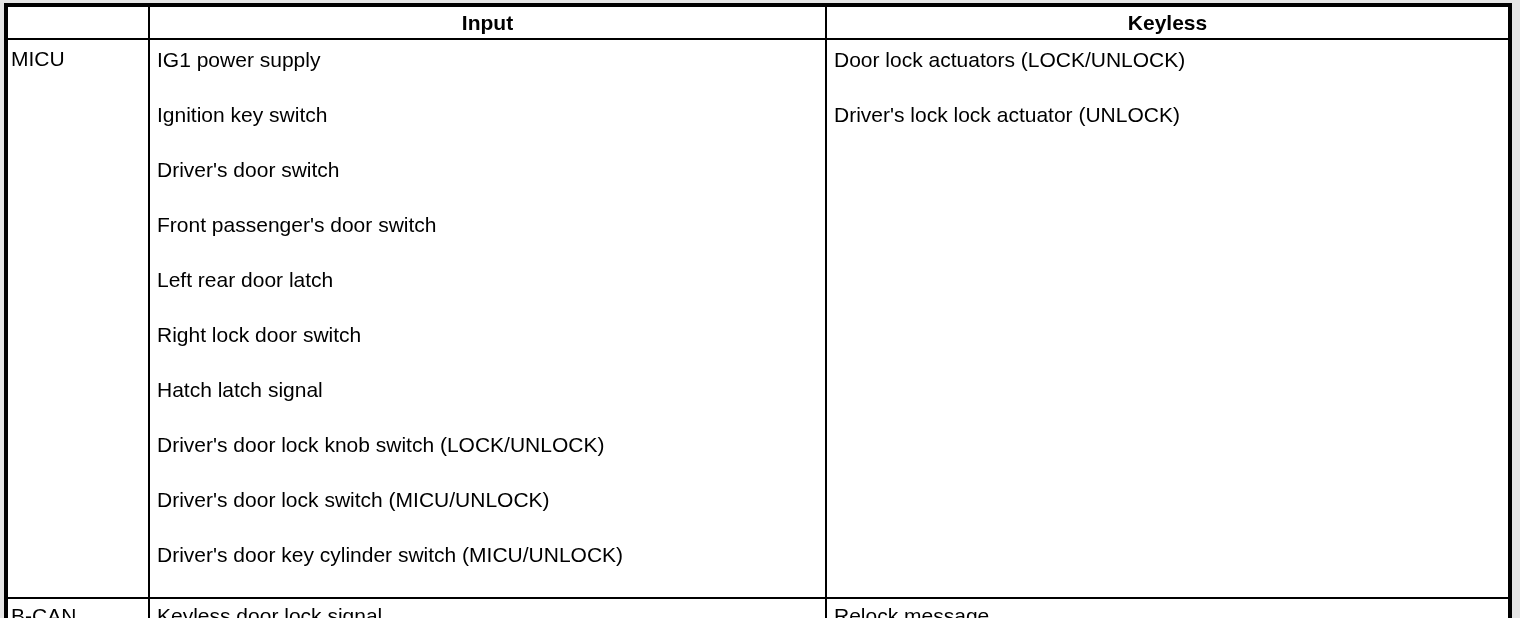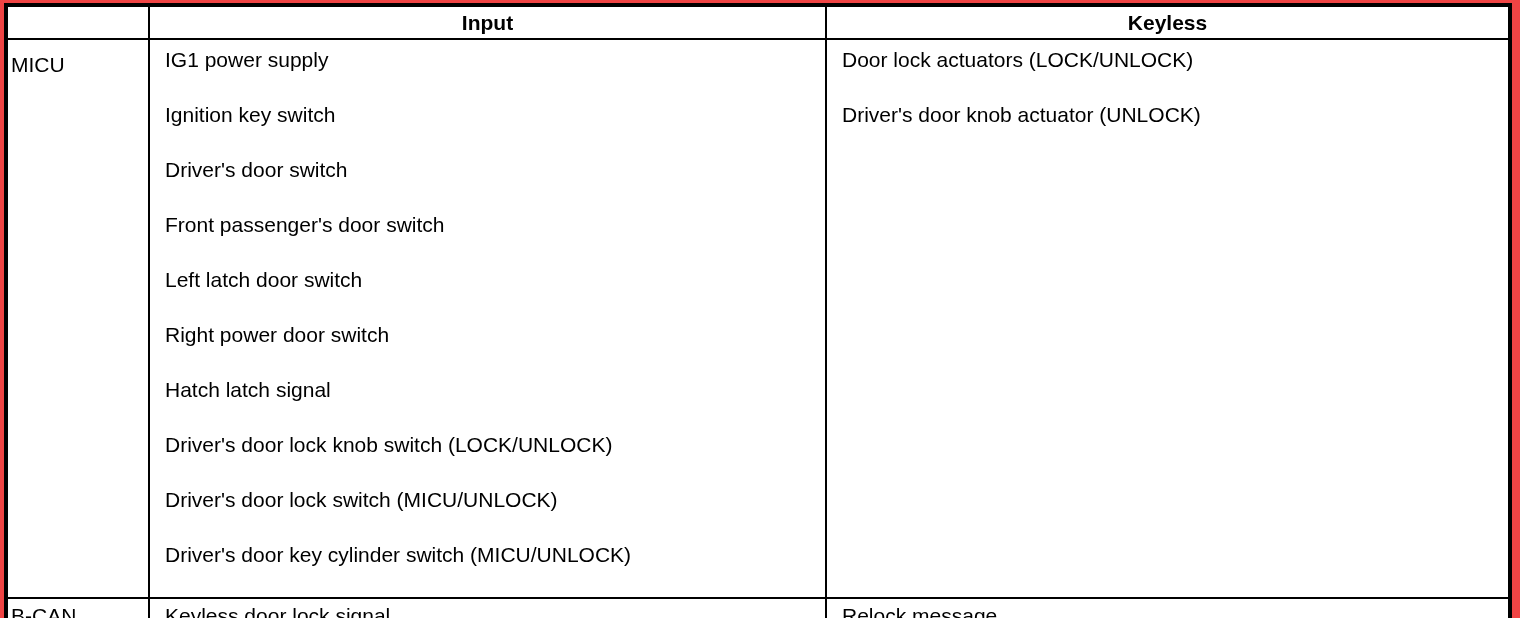--- a/index.html
+++ b/index.html
@@ -12,21 +12,21 @@
     height: 618px;
     font-family: "Liberation Sans", sans-serif;
     color: #000000;
   }
   .page {
     position: relative;
     width: 1520px;
     height: 618px;
     box-sizing: border-box;
     padding: 3px 8px 4px 4px;
-    background: #ef4444;
+    background: #e5e5e5;
   }
   table.io-table {
     border-collapse: collapse;
     table-layout: fixed;
     width: 100%;
     height: 611px;
     background: #ffffff;
   }
   table.io-table col.c1 { width: 143px; }
   table.io-table col.c2 { width: 677px; }
@@ -47,27 +47,27 @@
     vertical-align: middle;
     padding: 0;
   }
   tbody td {
     vertical-align: top;
     font-size: 21px;
     font-weight: normal;
     padding: 0;
   }
   td.src {
-    padding: 13px 2px 0 3px;
+    padding: 7px 2px 0 3px;
     white-space: nowrap;
     overflow: hidden;
     margin-top: 8px;
   }
   td.list {
-    padding: 7px 0 0 15px;
+    padding: 7px 0 0 7px;
     margin-left: 24px;
   }
   .item {
     height: 55px;
     line-height: 25px;
     white-space: nowrap;
     overflow: hidden;
   }
   tr.bcan-row td {
     height: 34px;
@@ -102,30 +102,30 @@
       </tr>
     </thead>
     <tbody>
       <tr>
         <td class="src">MICU</td>
         <td class="list">
           <div class="item">IG1 power supply</div>
           <div class="item">Ignition key switch</div>
           <div class="item">Driver's door switch</div>
           <div class="item">Front passenger's door switch</div>
-          <div class="item">Left latch door switch</div>
-          <div class="item">Right power door switch</div>
+          <div class="item">Left rear door latch</div>
+          <div class="item">Right lock door switch</div>
           <div class="item">Hatch latch signal</div>
           <div class="item">Driver's door lock knob switch (LOCK/UNLOCK)</div>
           <div class="item">Driver's door lock switch (MICU/UNLOCK)</div>
           <div class="item">Driver's door key cylinder switch (MICU/UNLOCK)</div>
         </td>
         <td class="list">
           <div class="item">Door lock actuators (LOCK/UNLOCK)</div>
-          <div class="item">Driver's door knob actuator (UNLOCK)</div>
+          <div class="item">Driver's lock lock actuator (UNLOCK)</div>
         </td>
       </tr>
       <tr class="bcan-row">
         <td class="src">B-CAN</td>
         <td class="list">
           <div class="item">Keyless door lock signal</div>
         </td>
         <td class="list">
           <div class="item">Relock message</div>
         </td>

